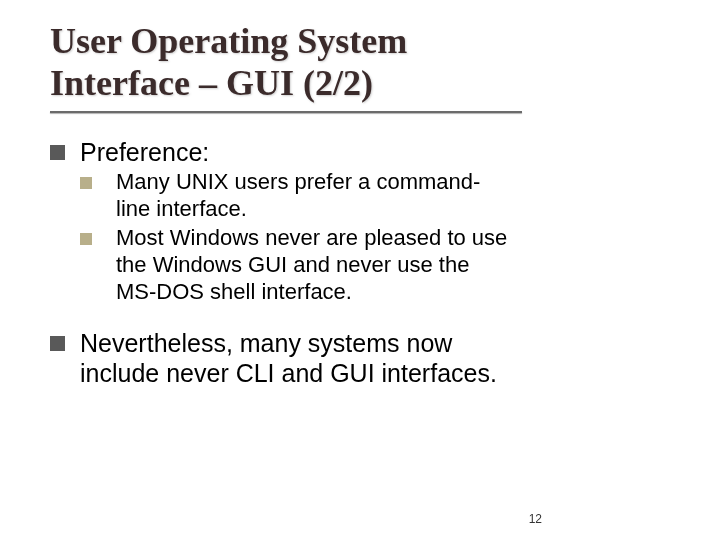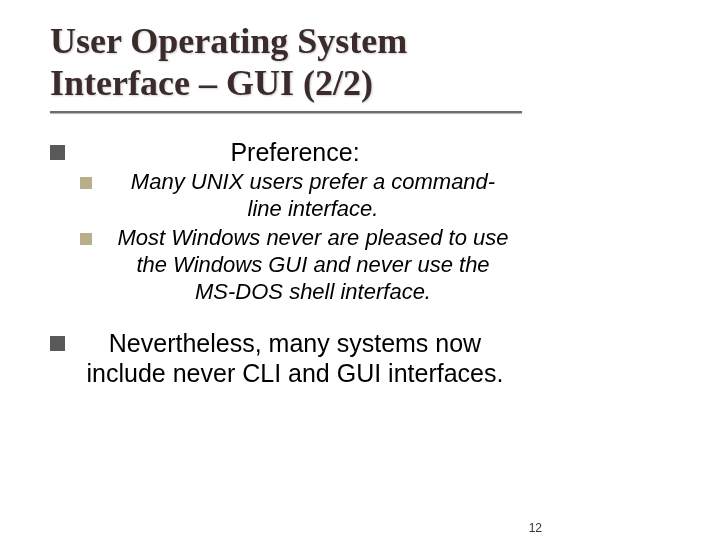--- a/index.html
+++ b/index.html
@@ -41,56 +41,54 @@
   }
   ul.lvl1 {
     list-style: none;
     padding: 0;
     margin: 0;
   }
   ul.lvl1 > li {
     position: relative;
     padding-left: 30px;
     margin: 0 12px 22px 0;
-    text-align: center;
   }
   ul.lvl1 > li::before {
     content: "";
     position: absolute;
     left: 0;
     top: 0.32em;
     width: 15px;
     height: 15px;
     background: #595959;
   }
   ul.lvl2 {
     list-style: none;
     padding: 0;
     margin: 2px 0 0 0;
     font-size: 22px;
   }
   ul.lvl2 > li {
     position: relative;
     padding-left: 36px;
     margin: 0 0 2px 0;
-    font-style: italic;
   }
   ul.lvl2 > li::before {
     content: "";
     position: absolute;
     left: 0;
     top: 0.34em;
     width: 12px;
     height: 12px;
     background: #b8af8a;
   }
   .slide-number {
     position: absolute;
     right: 30px;
-    bottom: 5px;
+    bottom: 14px;
     font-size: 12px;
     color: #333;
   }
 </style>
 </head>
 <body>
 
 <div class="slide">
 
   <h1 class="title">User Operating System Interface – GUI (2/2)</h1>

